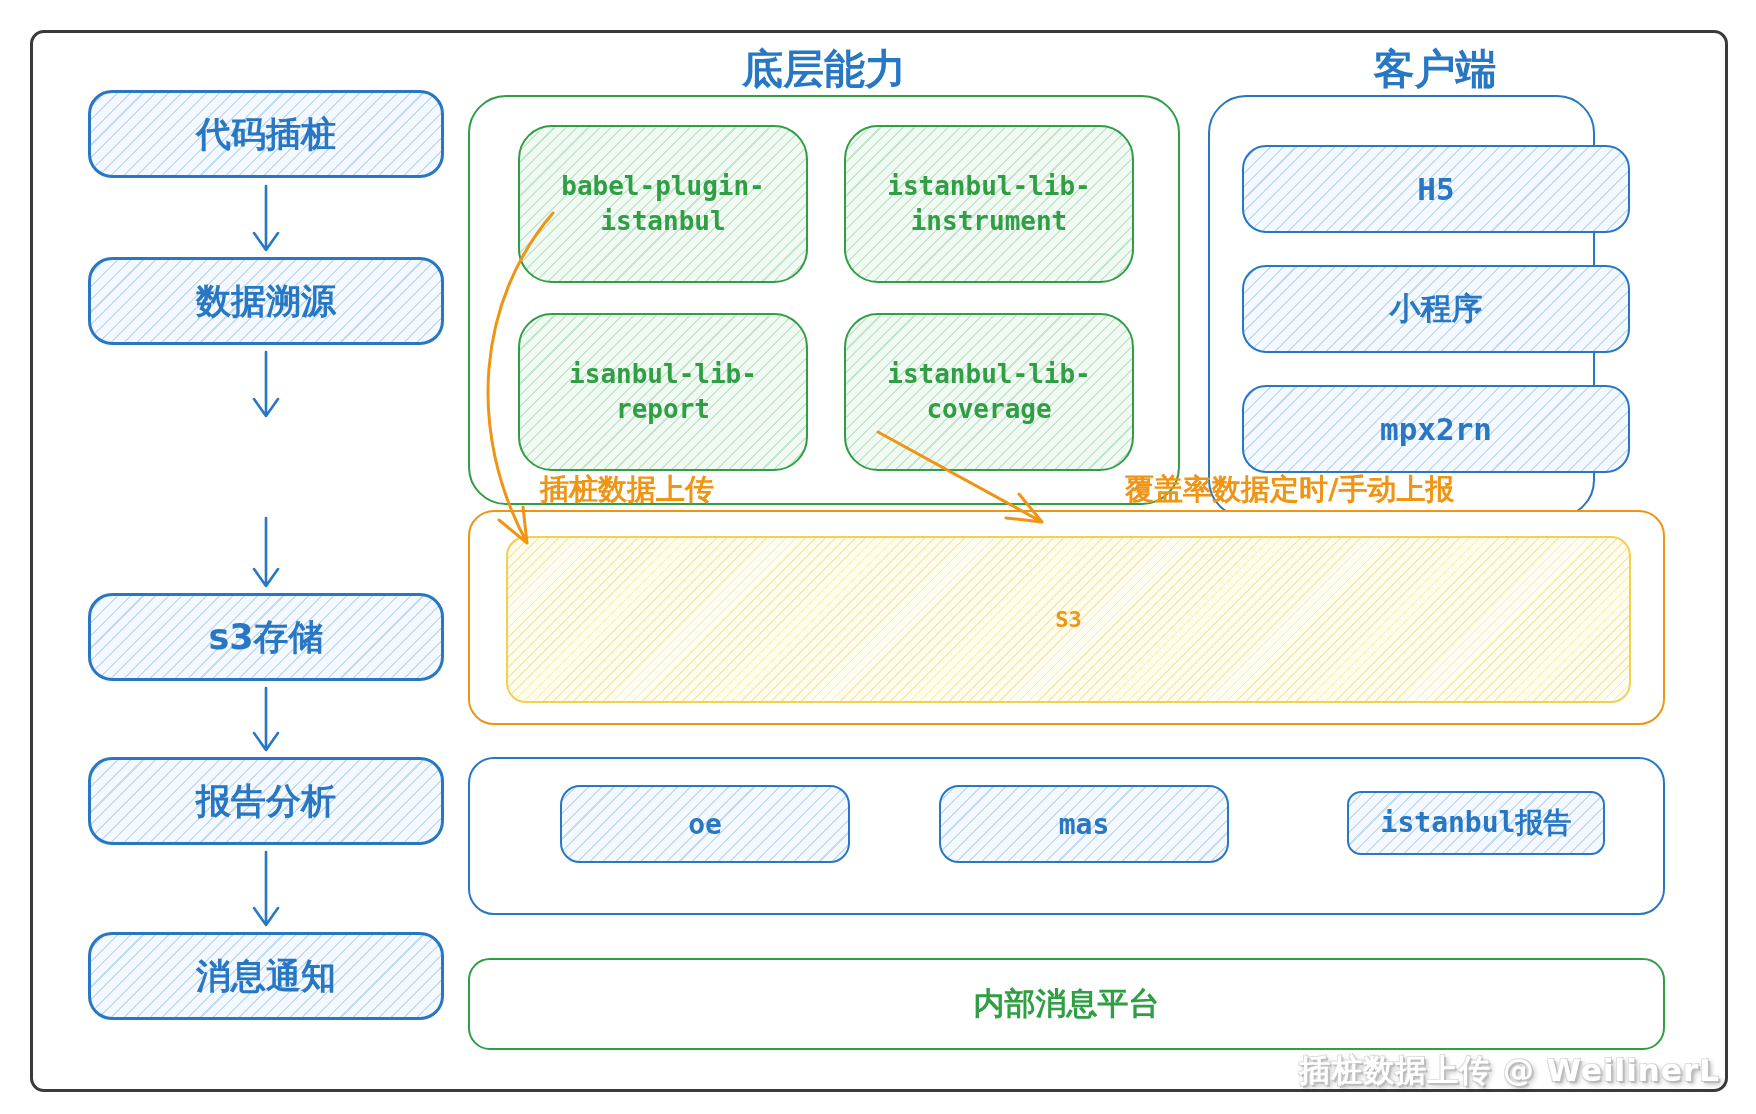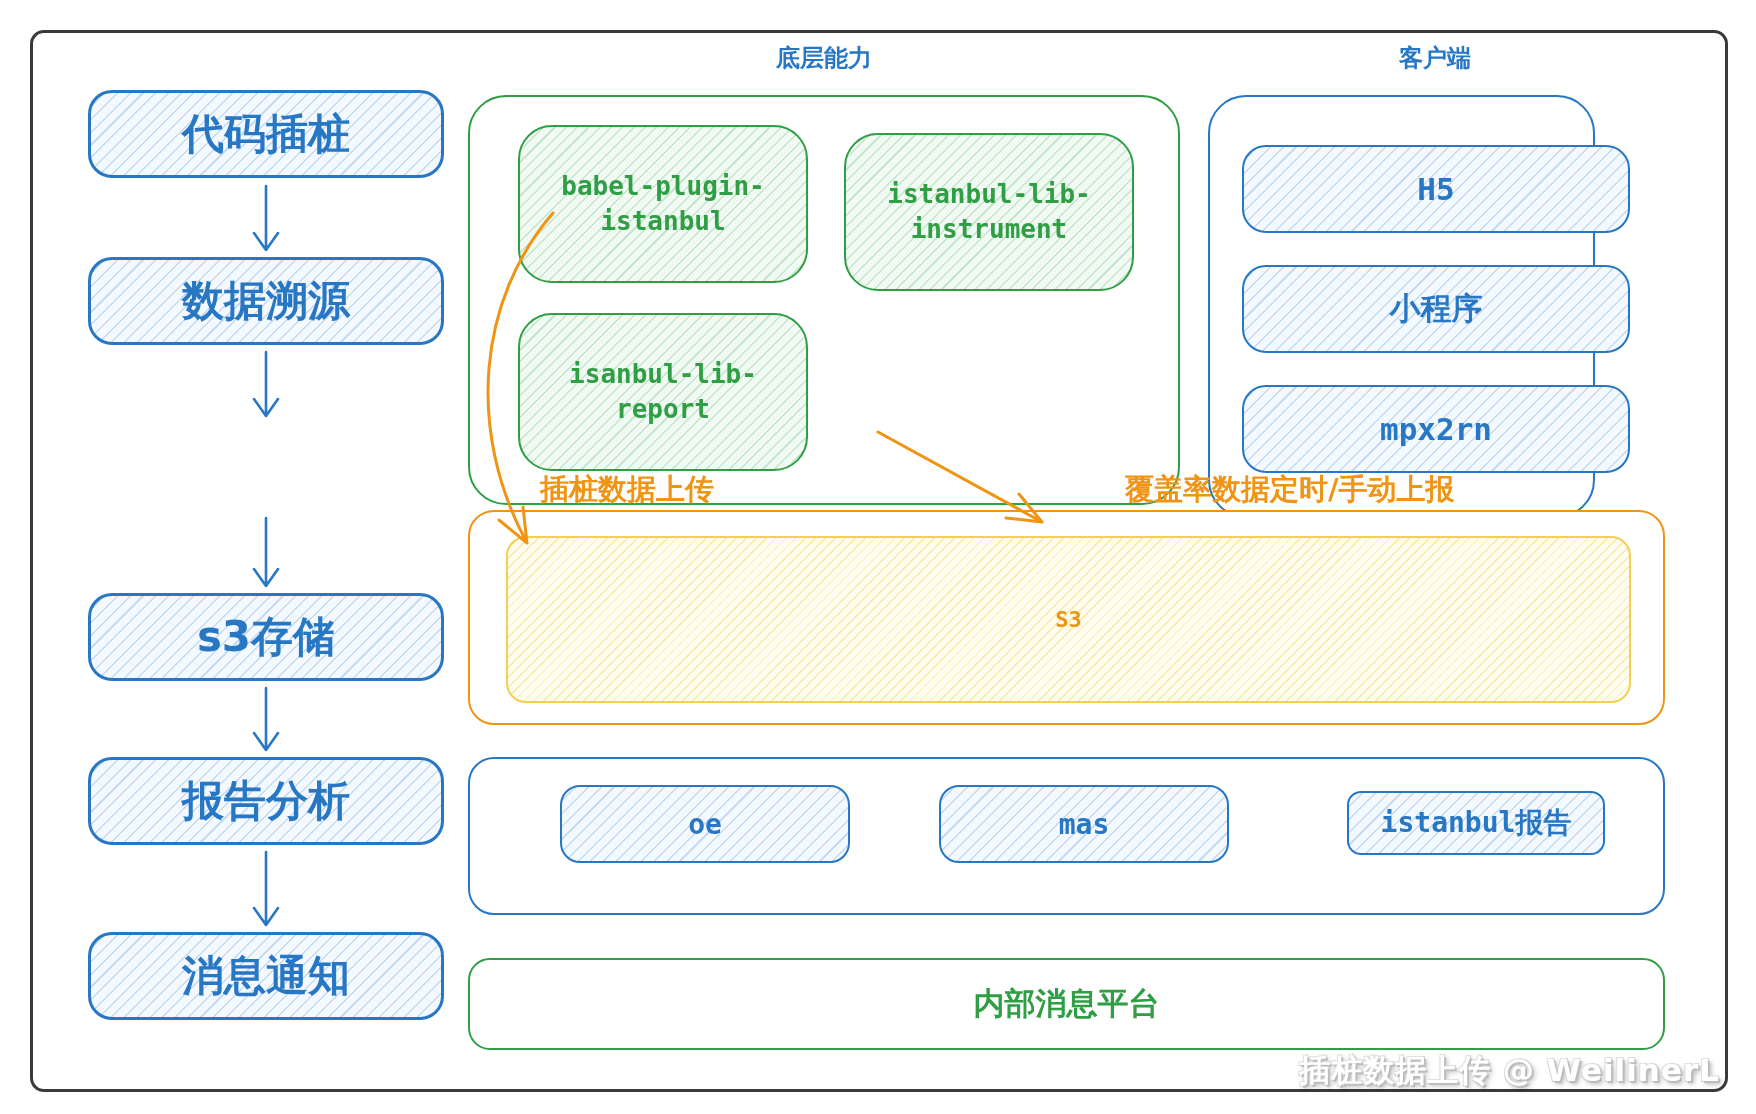--- a/index.html
+++ b/index.html
@@ -26,25 +26,25 @@
   }
   .hatch-yellow{
     background-color:#fffdf0;
     background-image:repeating-linear-gradient(135deg, rgba(240,200,60,0.40) 0 1.2px, transparent 1.2px 7px);
   }
   
   .flow-box{
     position:absolute;left:88px;width:356px;height:88px;box-sizing:border-box;
     border:3px solid var(--blue);border-radius:24px;
     display:flex;align-items:center;justify-content:center;
-    font-size:42px;font-weight:bold;color:var(--blue);z-index:2;
+    font-size:35px;font-weight:bold;color:var(--blue);z-index:2;
   }
   
   .section-title{
-    position:absolute;font-size:24px;font-weight:bold;color:var(--blue);
+    position:absolute;font-size:41px;font-weight:bold;color:var(--blue);
     text-align:center;z-index:2;
   }
   
   .container{position:absolute;box-sizing:border-box;background:#fff;z-index:1;}
   .green-container{left:468px;top:95px;width:712px;height:410px;border:2.5px solid var(--green);border-radius:38px;}
   .client-container{left:1208px;top:95px;width:387px;height:423px;border:2.5px solid var(--blue);border-radius:38px;}
   .orange-container{left:468px;top:510px;width:1197px;height:215px;border:2.5px solid var(--orange);border-radius:26px;}
   .analysis-container{left:468px;top:757px;width:1197px;height:158px;border:2.5px solid var(--blue);border-radius:26px;}
   .message-container{
     left:468px;top:958px;width:1197px;height:92px;border:2.5px solid var(--green);border-radius:22px;
@@ -52,21 +52,21 @@
     font-size:31px;font-weight:bold;color:var(--green);
   }
   
   .code-box{
     position:absolute;width:290px;height:158px;box-sizing:border-box;
     border:2.5px solid var(--green);border-radius:34px;
     display:flex;align-items:center;justify-content:center;text-align:center;
     font-family:"DejaVu Sans Mono","Liberation Mono",monospace;
     font-size:26px;font-weight:bold;color:var(--green);line-height:1.35;padding:0 14px;
   }
-  .cb-1{left:48px;top:28px;}  .cb-2{left:374px;top:28px;margin-top:8px;}
+  .cb-1{left:48px;top:28px;}  .cb-2{left:374px;top:28px;}
   .cb-3{left:48px;top:216px;} .cb-4{left:374px;top:216px;}
   .client-box{
     position:absolute;left:32px;width:388px;height:88px;box-sizing:border-box;
     border:2.5px solid var(--blue);border-radius:24px;
     display:flex;align-items:center;justify-content:center;
     font-size:31px;font-weight:bold;color:var(--blue);
   }
   .mono{font-family:"DejaVu Sans Mono","Liberation Mono",monospace;}
   .s3-box{
     position:absolute;left:36px;top:24px;width:1125px;height:167px;box-sizing:border-box;
@@ -107,20 +107,21 @@
   <div class="flow-box hatch-blue" style="top:257px">数据溯源</div>
   <div class="flow-box hatch-blue" style="top:593px">s3存储</div>
   <div class="flow-box hatch-blue" style="top:757px">报告分析</div>
   <div class="flow-box hatch-blue" style="top:932px">消息通知</div>
 
   <div class="section-title" style="left:468px;top:42px;width:712px">底层能力</div>
   <div class="container green-container">
     <div class="code-box hatch-green cb-1">babel-plugin-istanbul</div>
     <div class="code-box hatch-green cb-2">istanbul-lib-instrument</div>
     <div class="code-box hatch-green cb-3">isanbul-lib-report</div>
+    <div class="code-box hatch-green cb-4">istanbul-lib-coverage</div>
   </div>
 
   <div class="section-title" style="left:1208px;top:42px;width:454px">客户端</div>
   <div class="container client-container">
     <div class="client-box hatch-blue mono" style="top:48px">H5</div>
     <div class="client-box hatch-blue" style="top:168px">小程序</div>
     <div class="client-box hatch-blue mono" style="top:288px">mpx2rn</div>
   </div>
 
   <div class="orange-label" style="left:540px;top:470px">插桩数据上传</div>

